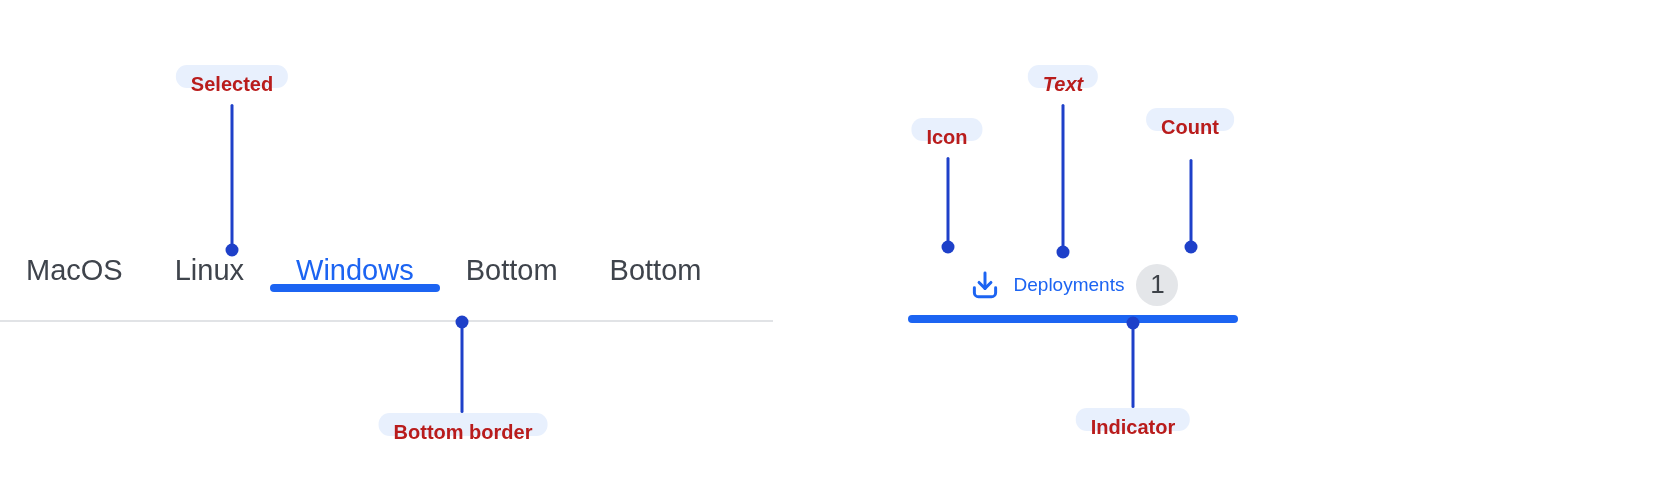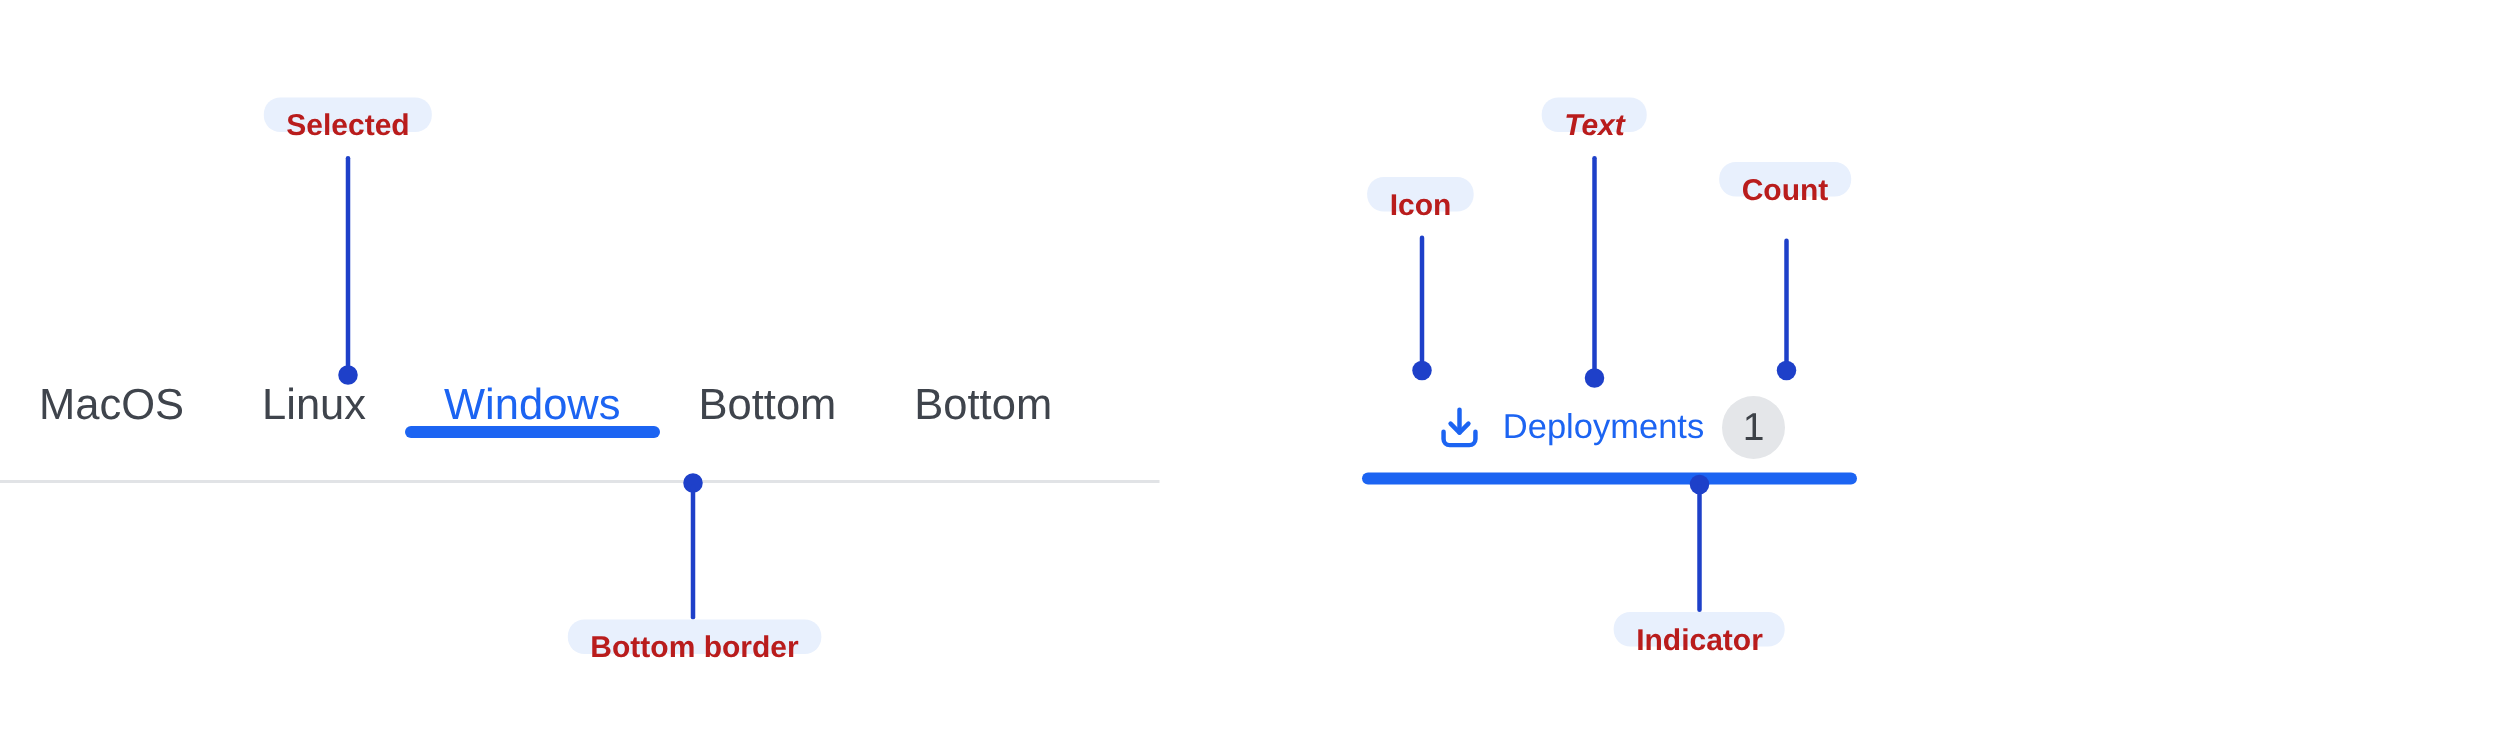--- a/index.html
+++ b/index.html
@@ -28,21 +28,21 @@
 
   
   .deploy-tab{
     position:absolute;left:908px;top:254px;width:330px;height:69px;cursor:pointer;
   }
   .deploy-content{
     position:absolute;left:0;right:0;top:0;height:61px;
     display:flex;align-items:center;justify-content:center;gap:12px;
   }
   .deploy-icon{width:34px;height:34px;color:#1c64f2;flex:0 0 auto;display:block;}
-  .deploy-label{font-size:23px;color:#1c64f2;white-space:nowrap;}
+  .deploy-label{font-size:19px;color:#1c64f2;white-space:nowrap;}
   .deploy-count{
     width:42px;height:42px;border-radius:50%;background:#e4e6e9;
     display:flex;align-items:center;justify-content:center;
     font-size:26px;font-weight:500;color:#3d4248;
   }
   .deploy-indicator{
     position:absolute;left:0;right:0;bottom:0;height:8px;
     border-radius:4px;background:#1c64f2;
   }
 

